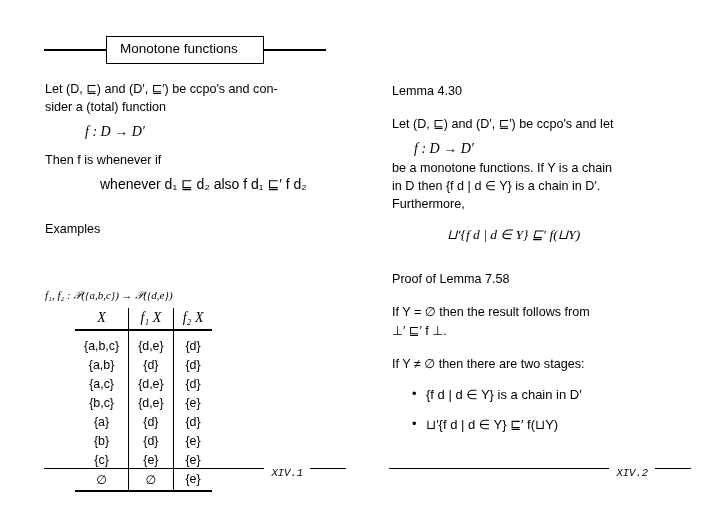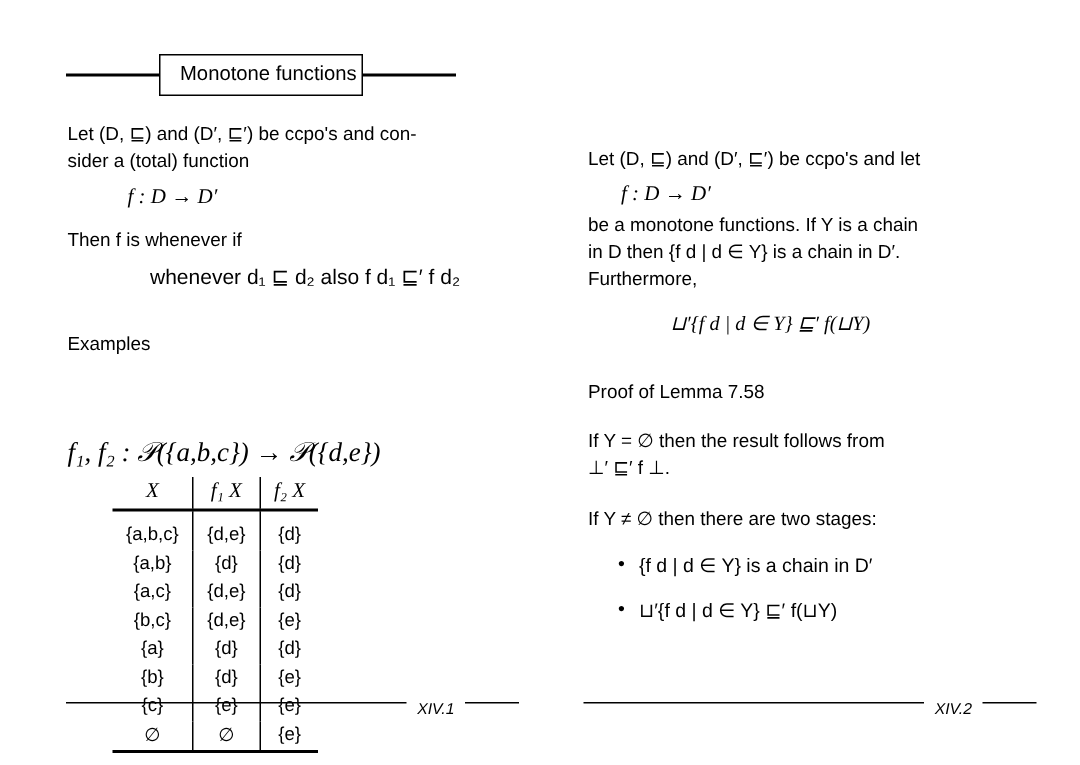--- a/index.html
+++ b/index.html
@@ -42,21 +42,21 @@
   }
   .rule {
     flex: 1 1 auto;
     height: 0;
     border-top: 2.2px solid #000;
   }
   .rule-left  { max-width: 62px; }
   .rule-right { max-width: 62px; }
   .title-box {
     border: 1.6px solid #000;
-    padding: 5px 3px 6px 13px;
+    padding: 5px 25px 6px 13px;
     font-size: 13.5px;
     line-height: 1.1;
     white-space: nowrap;
     background: #fff;
     flex: 0 0 auto;
   }
   .slide-right .title-box { font-size: 13px; padding: 5px 10px 6px 10px; }
 
   
   .body {
@@ -152,21 +152,21 @@
     border-top: 1.6px solid #000;
   }
   .foot-rule-short {
     flex: 0 0 36px;
     height: 0;
     border-top: 1.6px solid #000;
   }
   .foot-num {
     flex: 0 0 auto;
     padding: 0 7px;
-    font-family: Liberation Sans, sans-serif;
+    font-family: Liberation Mono, monospace;
     font-style: italic;
     font-size: 10.5px;
     transform: translateY(-1px);
     margin-top: 12px;
   }
 </style>
 </head>
 <body>
 
 <div class="page">
@@ -199,21 +199,21 @@
       <div class="display indent-lg" style="font-style:normal;font-family:'Liberation Sans',sans-serif;font-size:14px;">whenever d₁ ⊑ d₂ also f d₁ ⊑′ f d₂</div>
 
       <div class="gap-xl"></div>
 
       <p class="para nojust">
         <span>Examples</span>
       </p>
 
       <div class="gap-sm"></div>
 
-      <div class="display indent-sm" style="padding-left:0;font-size:18px;margin-top:40px;">f₁, f₂ : 𝒫({a,b,c}) → 𝒫({d,e})</div>
+      <div class="display indent-sm" style="padding-left:0;font-size:11px;margin-top:40px;">f₁, f₂ : 𝒫({a,b,c}) → 𝒫({d,e})</div>
 
       <div class="tbl-wrap">
         <table class="ex">
           <thead>
             <tr>
               <th>X</th>
               <th class="vl">f₁ X</th>
               <th class="vl">f₂ X</th>
             </tr>
           </thead>
@@ -270,20 +270,23 @@
       <div class="foot-rule-short"></div>
     </div>
 
   </div>
 
   <div class="slide slide-right">
 
 
     <div class="body">
 
+      <p class="para nojust">
+        <span>Lemma 4.30</span>
+      </p>
 
       <div class="gap-md"></div>
 
       <p class="para nojust">
         <span>Let (D, ⊑) and (D′, ⊑′) be ccpo's and let</span>
       </p>
 
       <div class="display indent-sm">f : D → D′</div>
 
       <p class="para">

